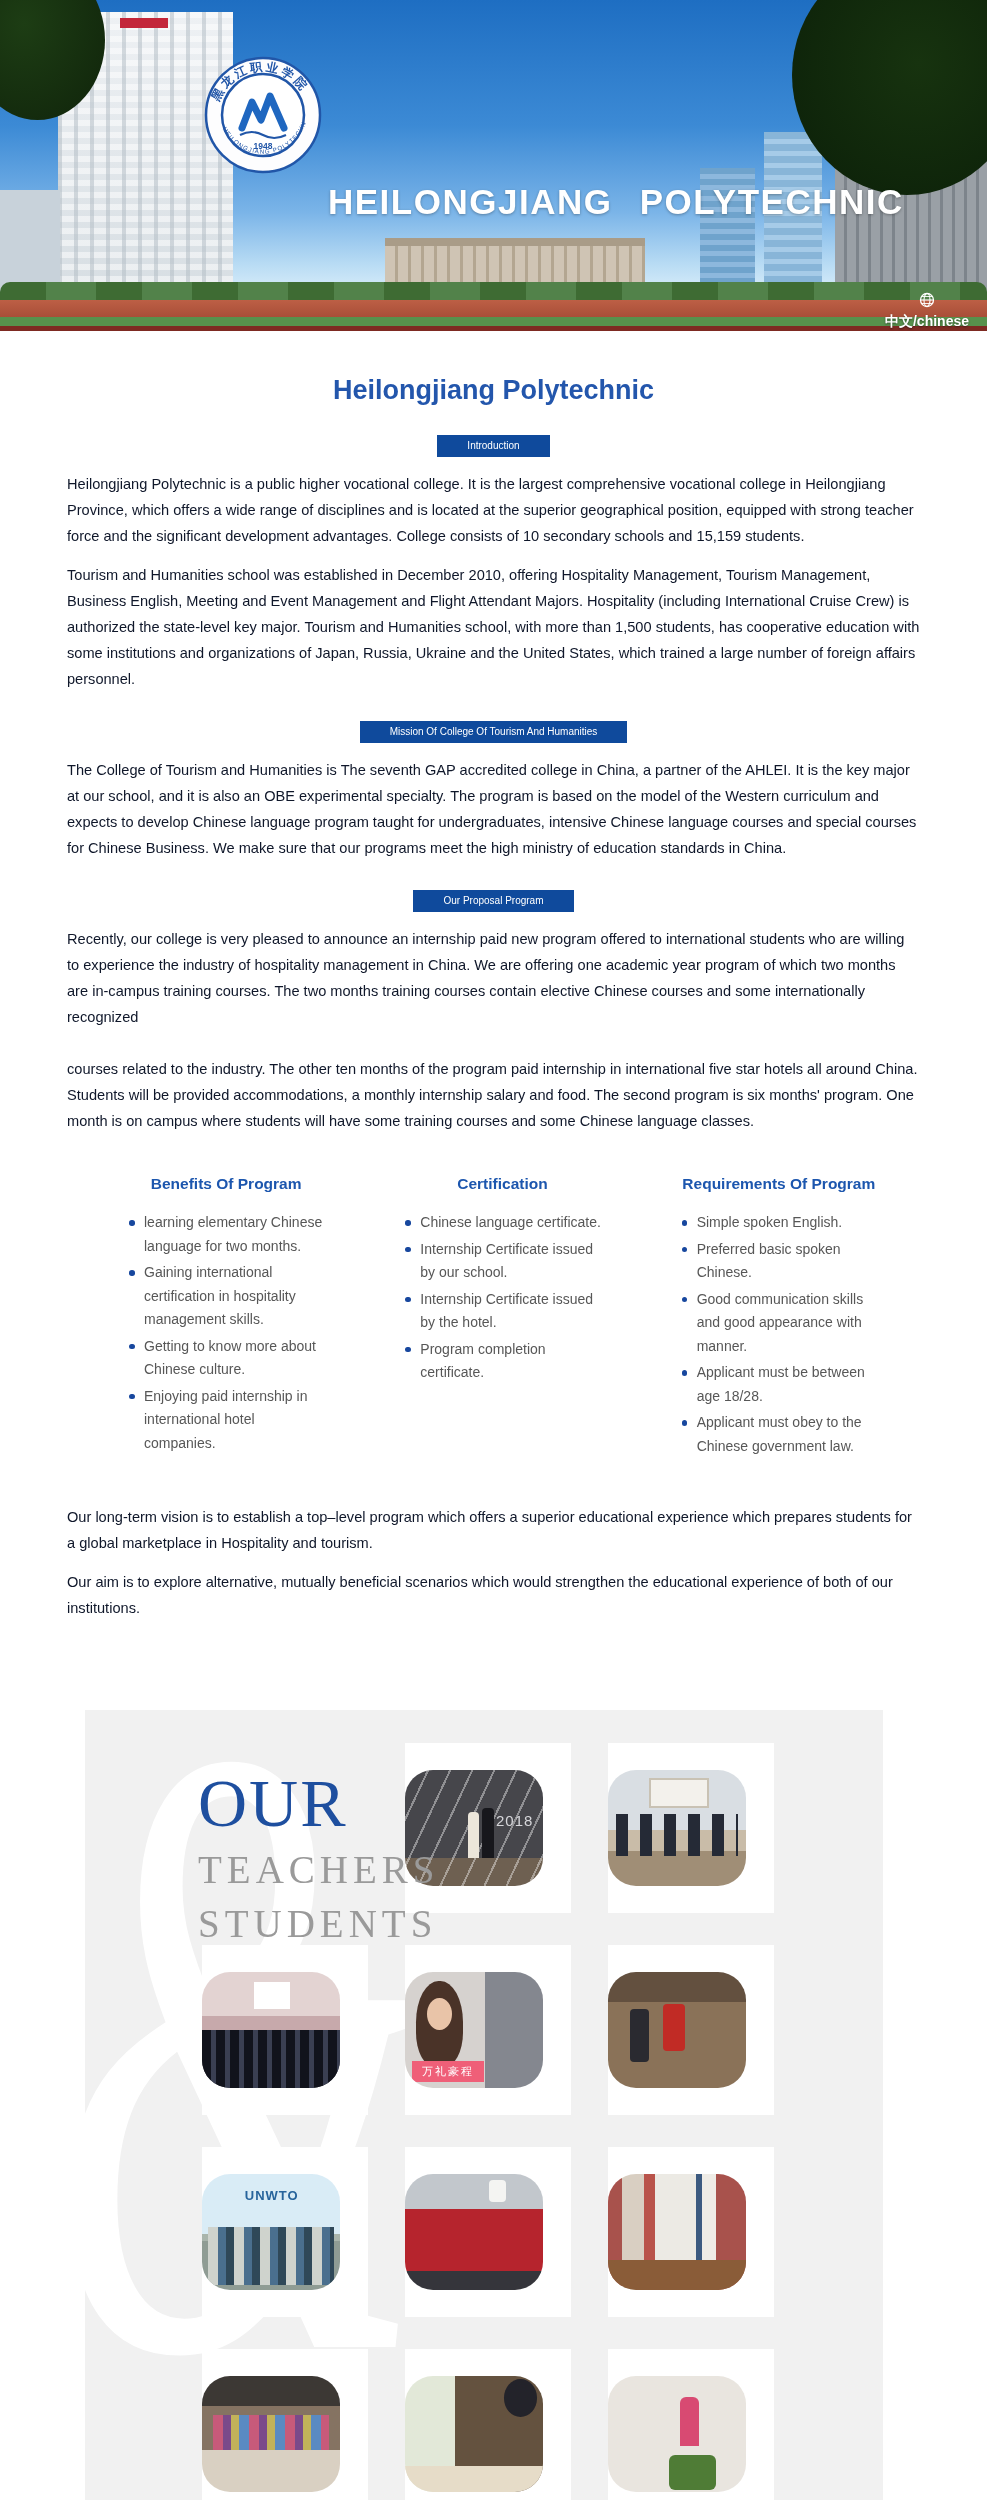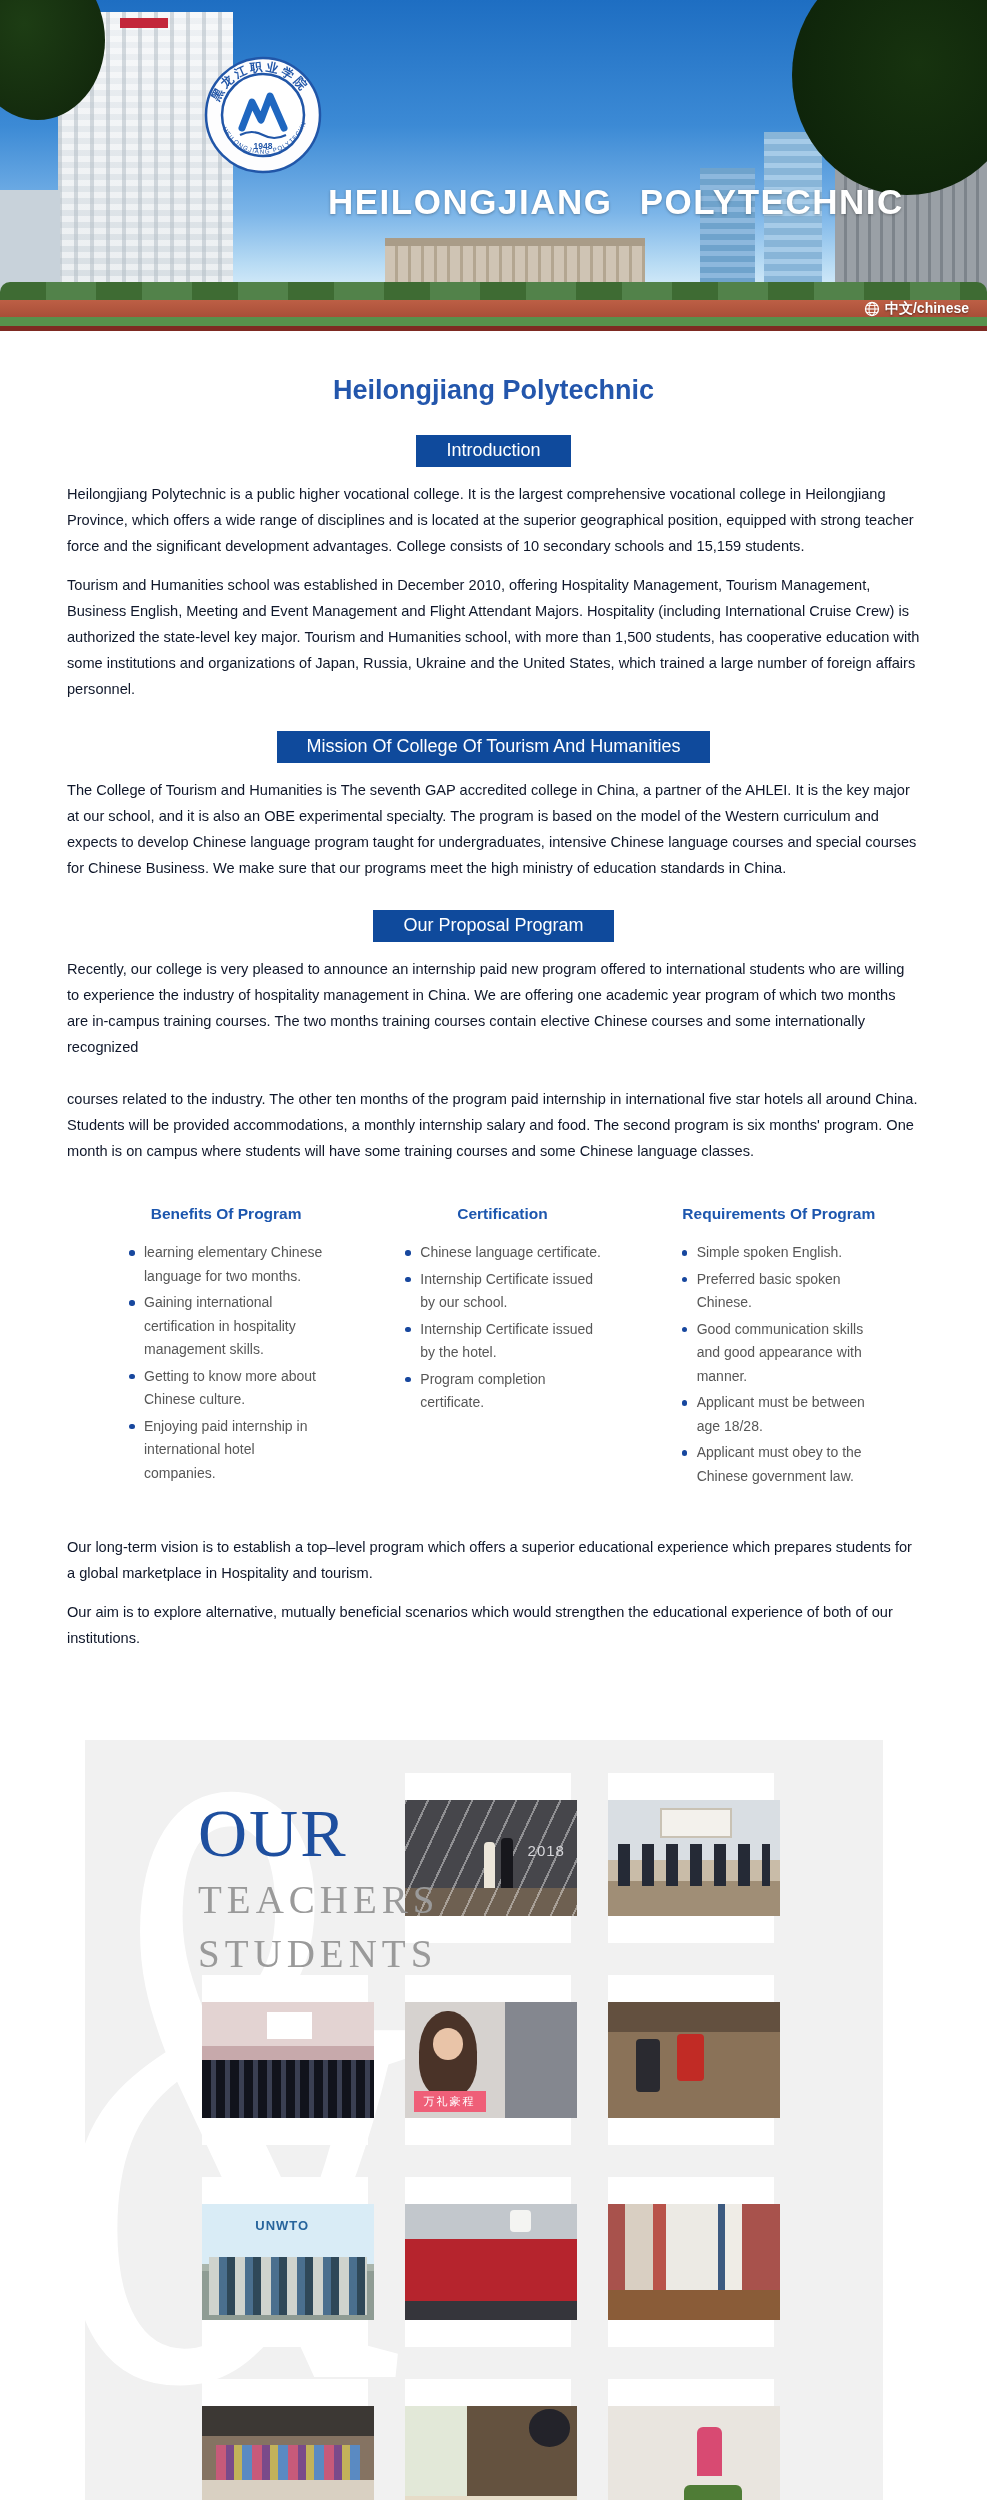--- a/index.html
+++ b/index.html
@@ -26,47 +26,47 @@
   .tree-l{left:-30px;top:-40px;width:135px;height:160px;background:radial-gradient(ellipse at 40% 40%,#1d3d14,#132a0d 75%);}
   .tree-r{right:-35px;top:-45px;width:230px;height:240px;background:radial-gradient(ellipse at 55% 45%,#17330f,#0e240a 75%);}
   .treeline{position:absolute;left:0;right:0;top:282px;height:20px;background:repeating-linear-gradient(90deg,#3e6b33 0 46px,#52824a 46px 96px);border-radius:10px 10px 0 0;}
   .track{position:absolute;left:0;right:0;top:300px;height:17px;background:linear-gradient(180deg,#bd5f45,#a84e38);}
   .field{position:absolute;left:0;right:0;top:317px;height:9px;background:#57914c;}
   .maroon{position:absolute;left:0;right:0;top:326px;height:5px;background:#7e2a22;}
 
   .logo{position:absolute;left:204px;top:56px;}
   .hero-title{position:absolute;left:328px;top:182px;color:#fff;font-size:35px;font-weight:700;
     letter-spacing:1.5px;word-spacing:16px;text-shadow:0 1px 3px rgba(0,0,0,.3);white-space:nowrap;}
-  .lang{position:absolute;right:18px;top:300px;display:flex;align-items:center;gap:5px;color:#fff;
-    font-size:14px;font-weight:700;text-decoration:none;cursor:pointer;text-shadow:0 1px 2px rgba(0,0,0,.5);}
+  .lang{position:absolute;right:18px;top:292px;display:flex;align-items:center;gap:5px;color:#fff;
+    font-size:14px;font-weight:700;text-decoration:none;cursor:pointer;text-shadow:0 1px 2px rgba(0,0,0,.5);flex-direction:column;}
 
   
   main{padding:30px 67px 34px;}
   h1{font-size:27px;font-weight:700;color:#2356ac;text-align:center;margin:14px 0 20px;}
-  .badge{display:table;margin:29px auto 14px;background:#0f4a9c;color:#fff;font-size:18px;padding:5px 30px 6px;}
+  .badge{display:table;margin:29px auto 14px;background:#0f4a9c;color:#fff;font-size:10px;padding:5px 30px 6px;}
   p.body{font-size:14.6px;line-height:26px;color:#0f172a;margin:13px 0;text-align:left;}
   p.gap-top{margin-top:26px;}
 
   .cols{display:grid;grid-template-columns:1fr 1fr 1fr;gap:8px 46px;padding:28px 26px 4px 44px;}
   .col h3{font-size:15.5px;font-weight:700;color:#1c56ae;text-align:center;margin:0 0 18px;}
   .col ul{list-style:none;margin:16px;padding:0;}
   .col li{position:relative;font-size:14px;line-height:23.5px;color:#575757;padding-left:17px;margin-bottom:3px;}
   .col li::before{content:"";position:absolute;left:2px;top:9px;width:5.5px;height:5.5px;border-radius:50%;background:#17479e;}
 
   
   .gallery{position:relative;width:798px;height:816px;margin:42px 104px 0 85px;background:#f1f1f1;overflow:hidden;}
   .amp{position:absolute;left:-35px;top:-40px;z-index:0;color:#ffffff;font-family:"Liberation Serif",serif;
     font-style:italic;font-weight:400;font-size:880px;line-height:760px;transform:scaleX(.55);transform-origin:left top;}
   .gal-head{position:absolute;left:113px;top:58px;z-index:2;}
   .gh1{font-family:"Liberation Serif",serif;font-size:68px;line-height:70px;color:#1e4f9f;letter-spacing:2px;}
   .gh2{font-family:"Liberation Serif",serif;font-size:39px;line-height:44px;color:#9a9a9a;letter-spacing:5px;margin-top:10px;}
   .grid{position:absolute;left:117px;top:33px;z-index:1;display:grid;grid-template-columns:repeat(3,166px);grid-auto-rows:170px;gap:32px 37px;}
   .cell{background:#fff;padding-top:27px;box-sizing:border-box;}
   .cell.empty{background:transparent;}
-  .photo{position:relative;width:172px;height:116px;overflow:hidden;}
+  .photo{position:relative;width:138px;height:116px;overflow:hidden;border-radius:28px;}
   .photo::before,.photo::after{content:"";position:absolute;}
   .lab{position:absolute;z-index:3;}
 
   .ph1{background:repeating-linear-gradient(115deg,rgba(255,255,255,.4) 0 2px,transparent 2px 20px),
        linear-gradient(180deg,#46464b 0 76%,#6e6051 76%);}
   .ph1::before{left:46%;top:36%;width:11px;height:46px;background:#ece6da;border-radius:4px 4px 0 0;}
   .ph1::after{left:56%;top:33%;width:12px;height:50px;background:#17171c;border-radius:4px 4px 0 0;}
   .lab1{right:7%;top:36%;color:#d6d6da;font-size:15px;letter-spacing:1px;}
 
   .ph2{background:linear-gradient(180deg,#d9dee3 0 52%,#c9bca8 52% 70%,#a08e76 70%);}

